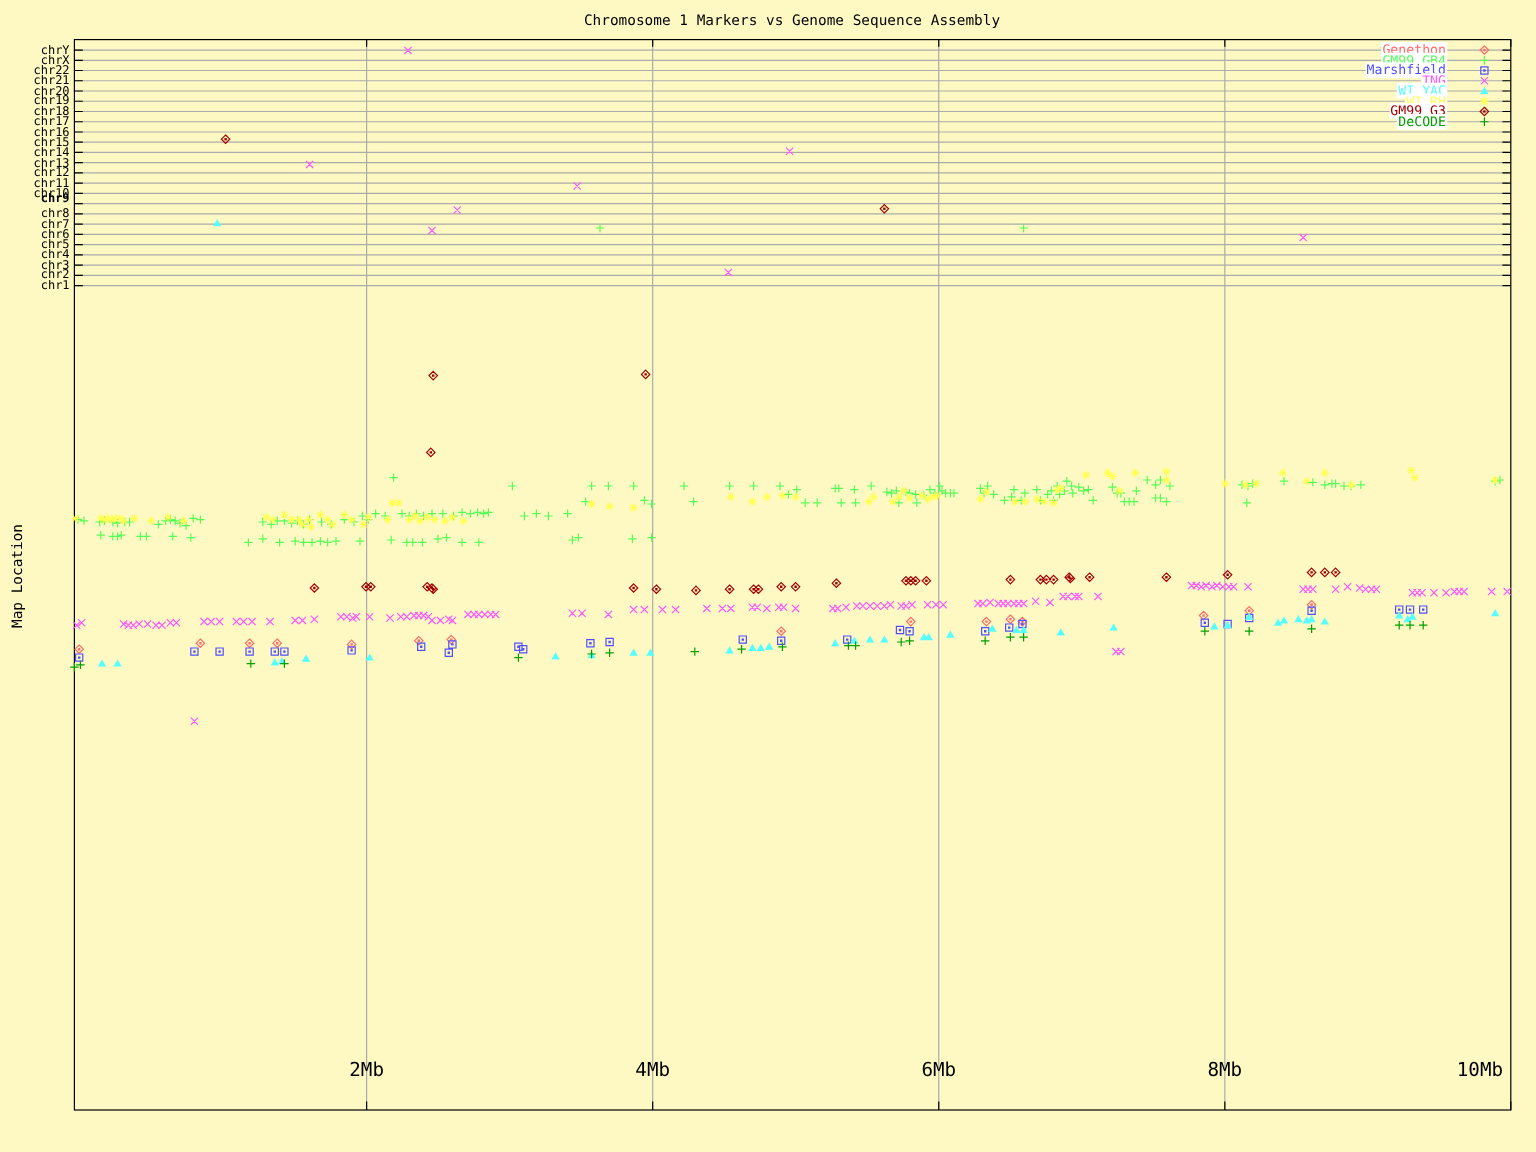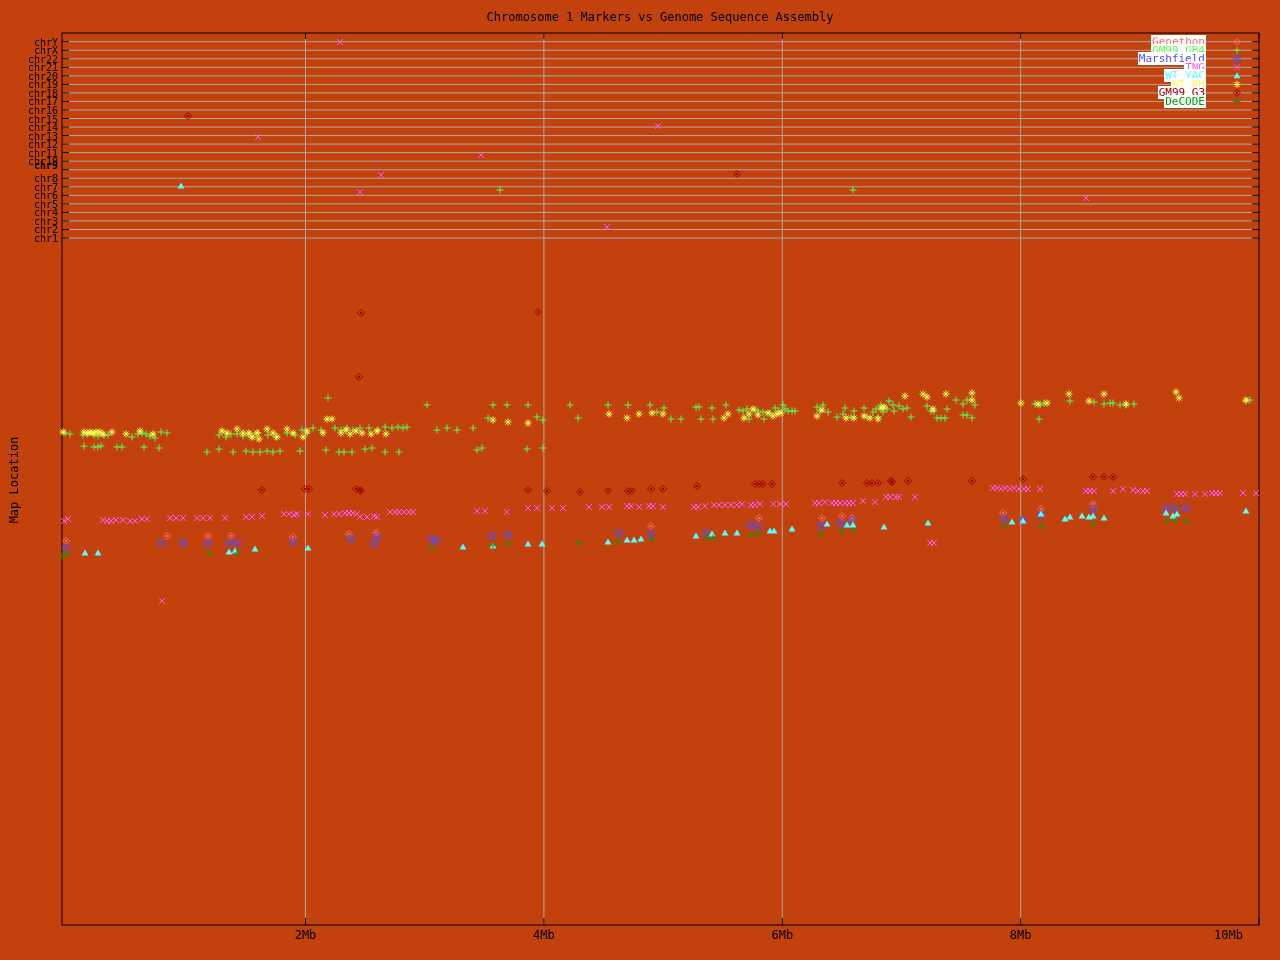--- a/index.html
+++ b/index.html
@@ -1,24 +1,24 @@
 <!DOCTYPE html>
 <html><head>
 <meta charset="utf-8">
 <style>
   html,body{margin:0;padding:0;background:#ffffff;}
-  #canvas{position:relative;width:1280px;height:960px;background:#c2410c;overflow:hidden;
+  #canvas{position:relative;width:1280px;height:960px;background:#fef9c3;overflow:hidden;
           font-family:"DejaVu Sans Mono","Liberation Mono",monospace;}
   #plot{position:absolute;left:0;top:0;}
   .lbl{position:absolute;color:#000;font-size:12px;white-space:nowrap;}
   .title{left:20px;width:1280px;text-align:center;top:10px;}
   .xlabel{left:62px;width:1197px;text-align:center;top:946px;}
   .ylabel{left:14px;top:480px;transform:translate(-50%,-50%) rotate(-90deg);}
   .chr{position:absolute;right:1222px;font-size:10px;color:#000;white-space:nowrap;}
-  .xtick{position:absolute;top:928px;font-size:12px;color:#000;text-align:center;width:44px;}
+  .xtick{position:absolute;top:882px;font-size:16px;color:#000;text-align:center;width:44px;}
   .leg{position:absolute;right:74px;font-size:11px;background:#fff;padding:0 1px;white-space:nowrap;}
 </style>
 </head>
 <body>
 
 <div id="canvas">
   <svg id="plot" width="1280" height="960">
       <path d="M62,41.7H1257M62,50.235H1257M62,58.77H1257M62,67.305H1257M62,75.84H1257M62,84.375H1257M62,92.91H1257M62,101.44500000000001H1257M62,109.98H1257M62,118.515H1257M62,127.05H1257M62,135.585H1257M62,144.12H1257M62,152.655H1257M62,161.19H1257M62,169.72500000000002H1257M62,178.26H1257M62,186.79500000000002H1257M62,195.32999999999998H1257M62,203.865H1257M62,212.39999999999998H1257M62,220.935H1257M62,229.47000000000003H1257M62,238.005H1257M305.5,33V925M543.9,33V925M782.3,33V925M1020.7,33V925" stroke="#ababab" fill="none" stroke-width="1"></path>
       <path d="M62,41.7h7M1259,41.7h-7M62,50.235h7M1259,50.235h-7M62,58.77h7M1259,58.77h-7M62,67.305h7M1259,67.305h-7M62,75.84h7M1259,75.84h-7M62,84.375h7M1259,84.375h-7M62,92.91h7M1259,92.91h-7M62,101.44500000000001h7M1259,101.44500000000001h-7M62,109.98h7M1259,109.98h-7M62,118.515h7M1259,118.515h-7M62,127.05h7M1259,127.05h-7M62,135.585h7M1259,135.585h-7M62,144.12h7M1259,144.12h-7M62,152.655h7M1259,152.655h-7M62,161.19h7M1259,161.19h-7M62,169.72500000000002h7M1259,169.72500000000002h-7M62,178.26h7M1259,178.26h-7M62,186.79500000000002h7M1259,186.79500000000002h-7M62,195.32999999999998h7M1259,195.32999999999998h-7M62,203.865h7M1259,203.865h-7M62,212.39999999999998h7M1259,212.39999999999998h-7M62,220.935h7M1259,220.935h-7M62,229.47000000000003h7M1259,229.47000000000003h-7M62,238.005h7M1259,238.005h-7M305.5,33v6M305.5,925v-7M543.9,33v6M543.9,925v-7M782.3,33v6M782.3,925v-7M1020.7,33v6M1020.7,925v-7M1259,33v6M1259,925v-7" stroke="#000000" fill="none" stroke-width="1"></path>
       <rect x="62" y="33" width="1197" height="892" stroke="#000000" fill="none" stroke-width="1"></rect>

